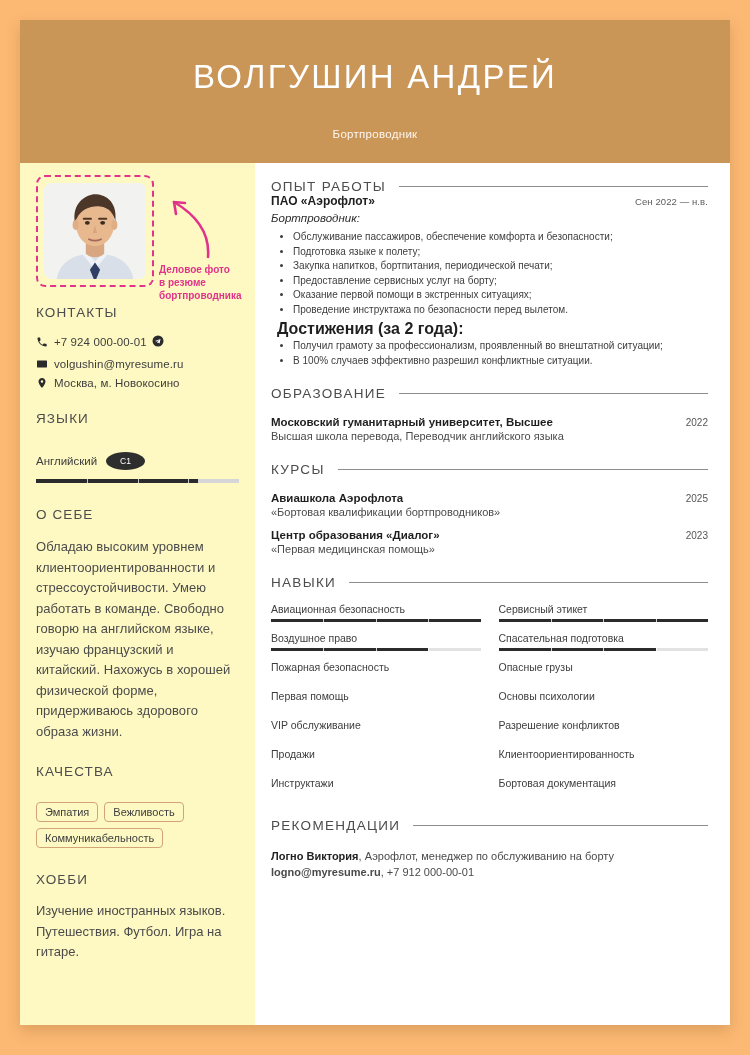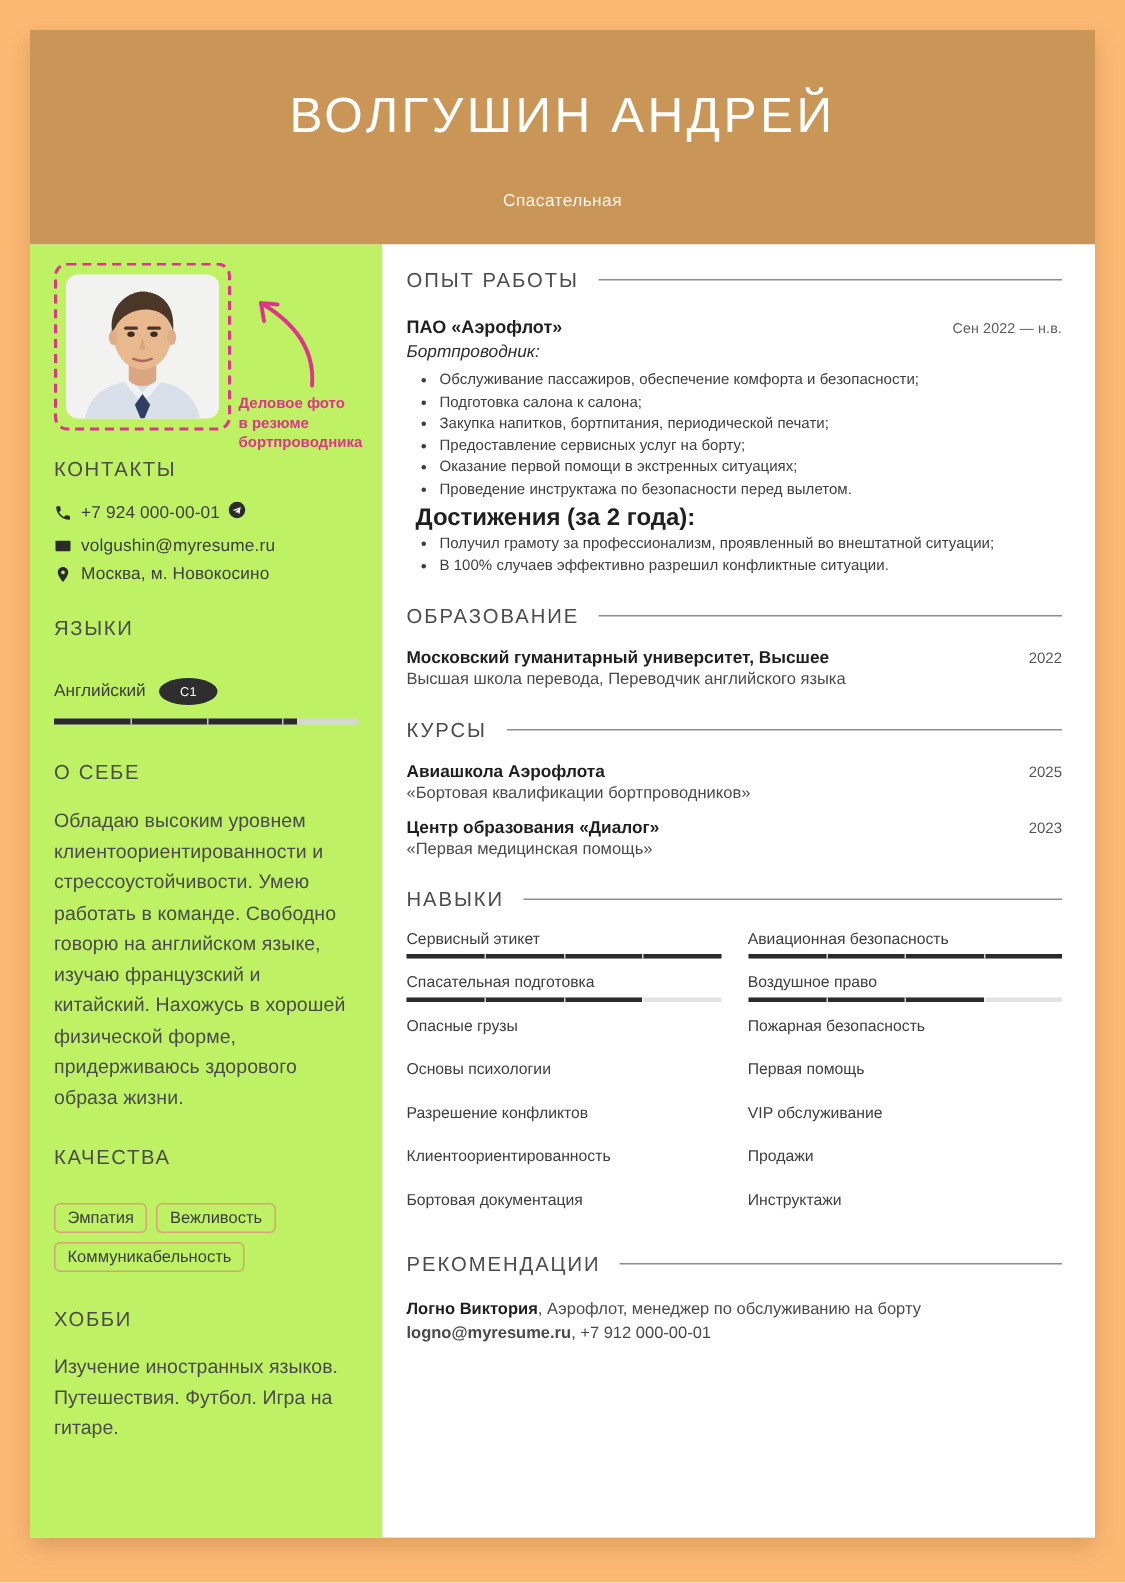--- a/index.html
+++ b/index.html
@@ -25,21 +25,21 @@
   .header h1{
     margin:16px;font-weight:300;font-size:33px;letter-spacing:2.3px;
     line-height:1;text-transform:uppercase;
   }
   .header .subtitle{
     margin-top:19px;font-size:11.5px;font-weight:400;letter-spacing:.3px;color:#fdf6ee;
   }
 
   
   .cols{display:flex;height:862px;}
-  .sidebar{width:235px;background:#bef264;box-sizing:border-box;padding:0 16px;}
+  .sidebar{width:235px;background:#fef9c3;box-sizing:border-box;padding:0 16px;}
   .main{flex:1;background:#ffffff;box-sizing:border-box;padding:0 22px 0 16px;}
 
   
   .photo-wrap{position:relative;margin-top:12px;}
   .photo-frame{
     width:118px;height:112px;box-sizing:border-box;
     border:2.5px dashed #e0348b;border-radius:9px;
     padding:6px;
   }
   .photo{
@@ -89,21 +89,21 @@
   .hobby-text{margin-top:14px;font-size:13px;line-height:20.5px;color:#4b4b4b;}
 
   
   .sec-head{display:flex;align-items:center;margin-top:16px;}
   .sec-head .label{
     font-size:13.5px;color:#4c4c4c;letter-spacing:1.3px;text-transform:uppercase;
     font-weight:400;white-space:nowrap;
   }
   .sec-head .rule{flex:1;height:1px;background:#8d8d8d;margin-left:13px;}
 
-  .job-head{display:flex;justify-content:space-between;align-items:baseline;margin-top:17px;}
+  .job-head{display:flex;justify-content:space-between;align-items:baseline;}
   .job-company{font-size:12px;font-weight:700;color:#1f1f1f;}
   .job-date{font-size:9.5px;color:#5c5c5c;letter-spacing:.1px;}
   .job-role{font-size:11.5px;font-style:italic;color:#2c2c2c;margin-top:4px;}
 
   ul.duties{margin:6px 0 0 0;padding-left:22px;}
   ul.duties li{font-size:10px;color:#3d3d3d;line-height:14.5px;letter-spacing:.02px;}
   .ach-title{font-size:16px;font-weight:700;color:#1f1f1f;margin-top:3px;margin-left:6px;}
 
   .entry{display:flex;justify-content:space-between;align-items:baseline;margin-top:15px;}
   .entry .e-title{font-size:11.5px;font-weight:700;color:#1f1f1f;}
@@ -124,21 +124,21 @@
   .rec-line b{color:#1f1f1f;}
   .rec-line2{font-size:11px;color:#4a4a4a;line-height:16px;}
 </style>
 </head>
 <body>
 
 <div class="page">
 
   <div class="header">
     <h1>ВОЛГУШИН АНДРЕЙ</h1>
-    <div class="subtitle">Спасательная</div>
+    <div class="subtitle">Бортпроводник</div>
   </div>
 
   <div class="cols">
 
     <div class="sidebar">
 
       <div class="photo-wrap">
         <div class="photo-frame">
           <div class="photo">
             <svg viewBox="0 0 100 100" preserveAspectRatio="xMidYMid slice">
@@ -257,21 +257,21 @@
       </div>
 
       <div>
         <div class="job-head">
           <span class="job-company">ПАО «Аэрофлот»</span>
           <span class="job-date">Сен 2022 — н.в.</span>
         </div>
         <div class="job-role">Бортпроводник:</div>
         <ul class="duties">
           <li>Обслуживание пассажиров, обеспечение комфорта и безопасности;</li>
-          <li>Подготовка салона к салона;</li>
+          <li>Подготовка языке к полету;</li>
           <li>Закупка напитков, бортпитания, периодической печати;</li>
           <li>Предоставление сервисных услуг на борту;</li>
           <li>Оказание первой помощи в экстренных ситуациях;</li>
           <li>Проведение инструктажа по безопасности перед вылетом.</li>
         </ul>
         <div class="ach-title">Достижения (за 2 года):</div>
         <ul class="duties" style="margin-top:1px;">
           <li>Получил грамоту за профессионализм, проявленный во внештатной ситуации;</li>
           <li>В 100% случаев эффективно разрешил конфликтные ситуации.</li>
         </ul>
@@ -309,20 +309,56 @@
       </div>
 
       <div class="sec-head" style="margin-top:20px;">
         <span class="label">НАВЫКИ</span>
         <span class="rule"></span>
       </div>
 
       <div class="skills">
         <div class="skill-col">
           <div class="skill">
+            <div class="sk-name">Авиационная безопасность</div>
+            <div class="sk-bar">
+              <div class="sk-fill" style="width:100%"></div>
+              <div class="sk-tick" style="left:25%"></div>
+                <div class="sk-tick" style="left:50%"></div>
+                <div class="sk-tick" style="left:75%"></div>
+            </div>
+          </div>
+          <div class="skill">
+            <div class="sk-name">Воздушное право</div>
+            <div class="sk-bar">
+              <div class="sk-fill" style="width:75%"></div>
+              <div class="sk-tick" style="left:25%"></div>
+                <div class="sk-tick" style="left:50%"></div>
+                <div class="sk-tick" style="left:75%"></div>
+            </div>
+          </div>
+          <div class="skill plain">
+              <div class="sk-name">Пожарная безопасность</div>
+            </div>
+          <div class="skill plain">
+              <div class="sk-name">Первая помощь</div>
+            </div>
+          <div class="skill plain">
+              <div class="sk-name">VIP обслуживание</div>
+            </div>
+          <div class="skill plain">
+              <div class="sk-name">Продажи</div>
+            </div>
+          <div class="skill plain">
+              <div class="sk-name">Инструктажи</div>
+            </div>
+        </div>
+
+        <div class="skill-col">
+          <div class="skill">
             <div class="sk-name">Сервисный этикет</div>
             <div class="sk-bar">
               <div class="sk-fill" style="width:100%"></div>
               <div class="sk-tick" style="left:25%"></div>
                 <div class="sk-tick" style="left:50%"></div>
                 <div class="sk-tick" style="left:75%"></div>
             </div>
           </div>
           <div class="skill">
             <div class="sk-name">Спасательная подготовка</div>
@@ -342,56 +378,20 @@
           <div class="skill plain">
               <div class="sk-name">Разрешение конфликтов</div>
             </div>
           <div class="skill plain">
               <div class="sk-name">Клиентоориентированность</div>
             </div>
           <div class="skill plain">
               <div class="sk-name">Бортовая документация</div>
             </div>
         </div>
-
-        <div class="skill-col">
-          <div class="skill">
-            <div class="sk-name">Авиационная безопасность</div>
-            <div class="sk-bar">
-              <div class="sk-fill" style="width:100%"></div>
-              <div class="sk-tick" style="left:25%"></div>
-                <div class="sk-tick" style="left:50%"></div>
-                <div class="sk-tick" style="left:75%"></div>
-            </div>
-          </div>
-          <div class="skill">
-            <div class="sk-name">Воздушное право</div>
-            <div class="sk-bar">
-              <div class="sk-fill" style="width:75%"></div>
-              <div class="sk-tick" style="left:25%"></div>
-                <div class="sk-tick" style="left:50%"></div>
-                <div class="sk-tick" style="left:75%"></div>
-            </div>
-          </div>
-          <div class="skill plain">
-              <div class="sk-name">Пожарная безопасность</div>
-            </div>
-          <div class="skill plain">
-              <div class="sk-name">Первая помощь</div>
-            </div>
-          <div class="skill plain">
-              <div class="sk-name">VIP обслуживание</div>
-            </div>
-          <div class="skill plain">
-              <div class="sk-name">Продажи</div>
-            </div>
-          <div class="skill plain">
-              <div class="sk-name">Инструктажи</div>
-            </div>
-        </div>
       </div>
 
       <div class="sec-head" style="margin-top:12px;">
         <span class="label">РЕКОМЕНДАЦИИ</span>
         <span class="rule"></span>
       </div>
       <div>
         <div class="rec-line">
           <b>Логно Виктория</b><span>, Аэрофлот, менеджер по обслуживанию на борту</span>
         </div>

